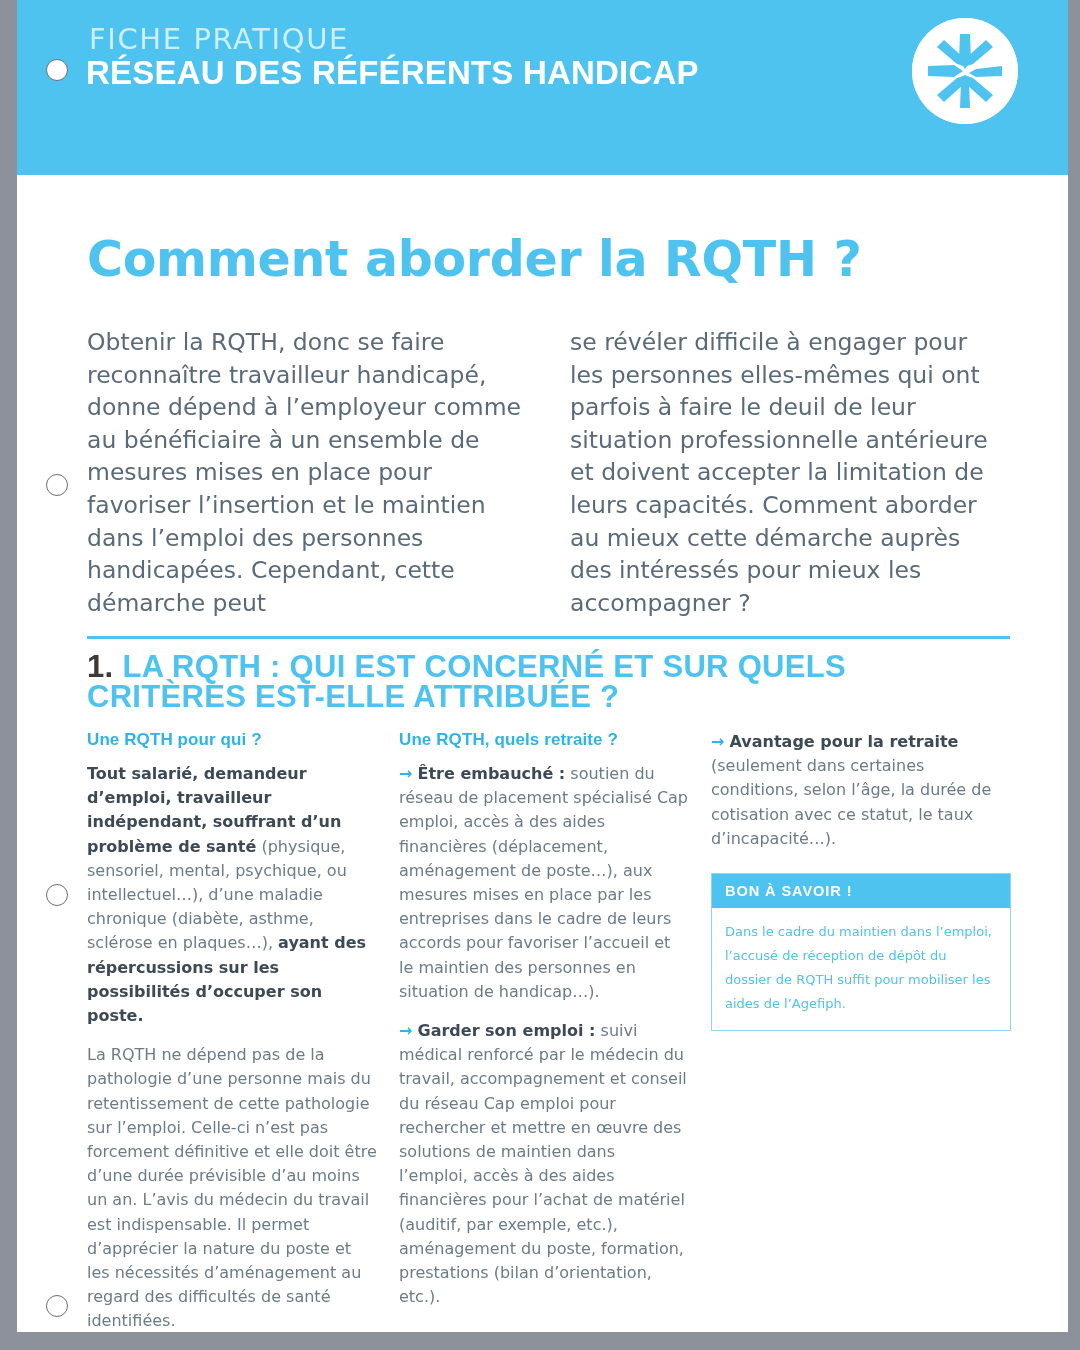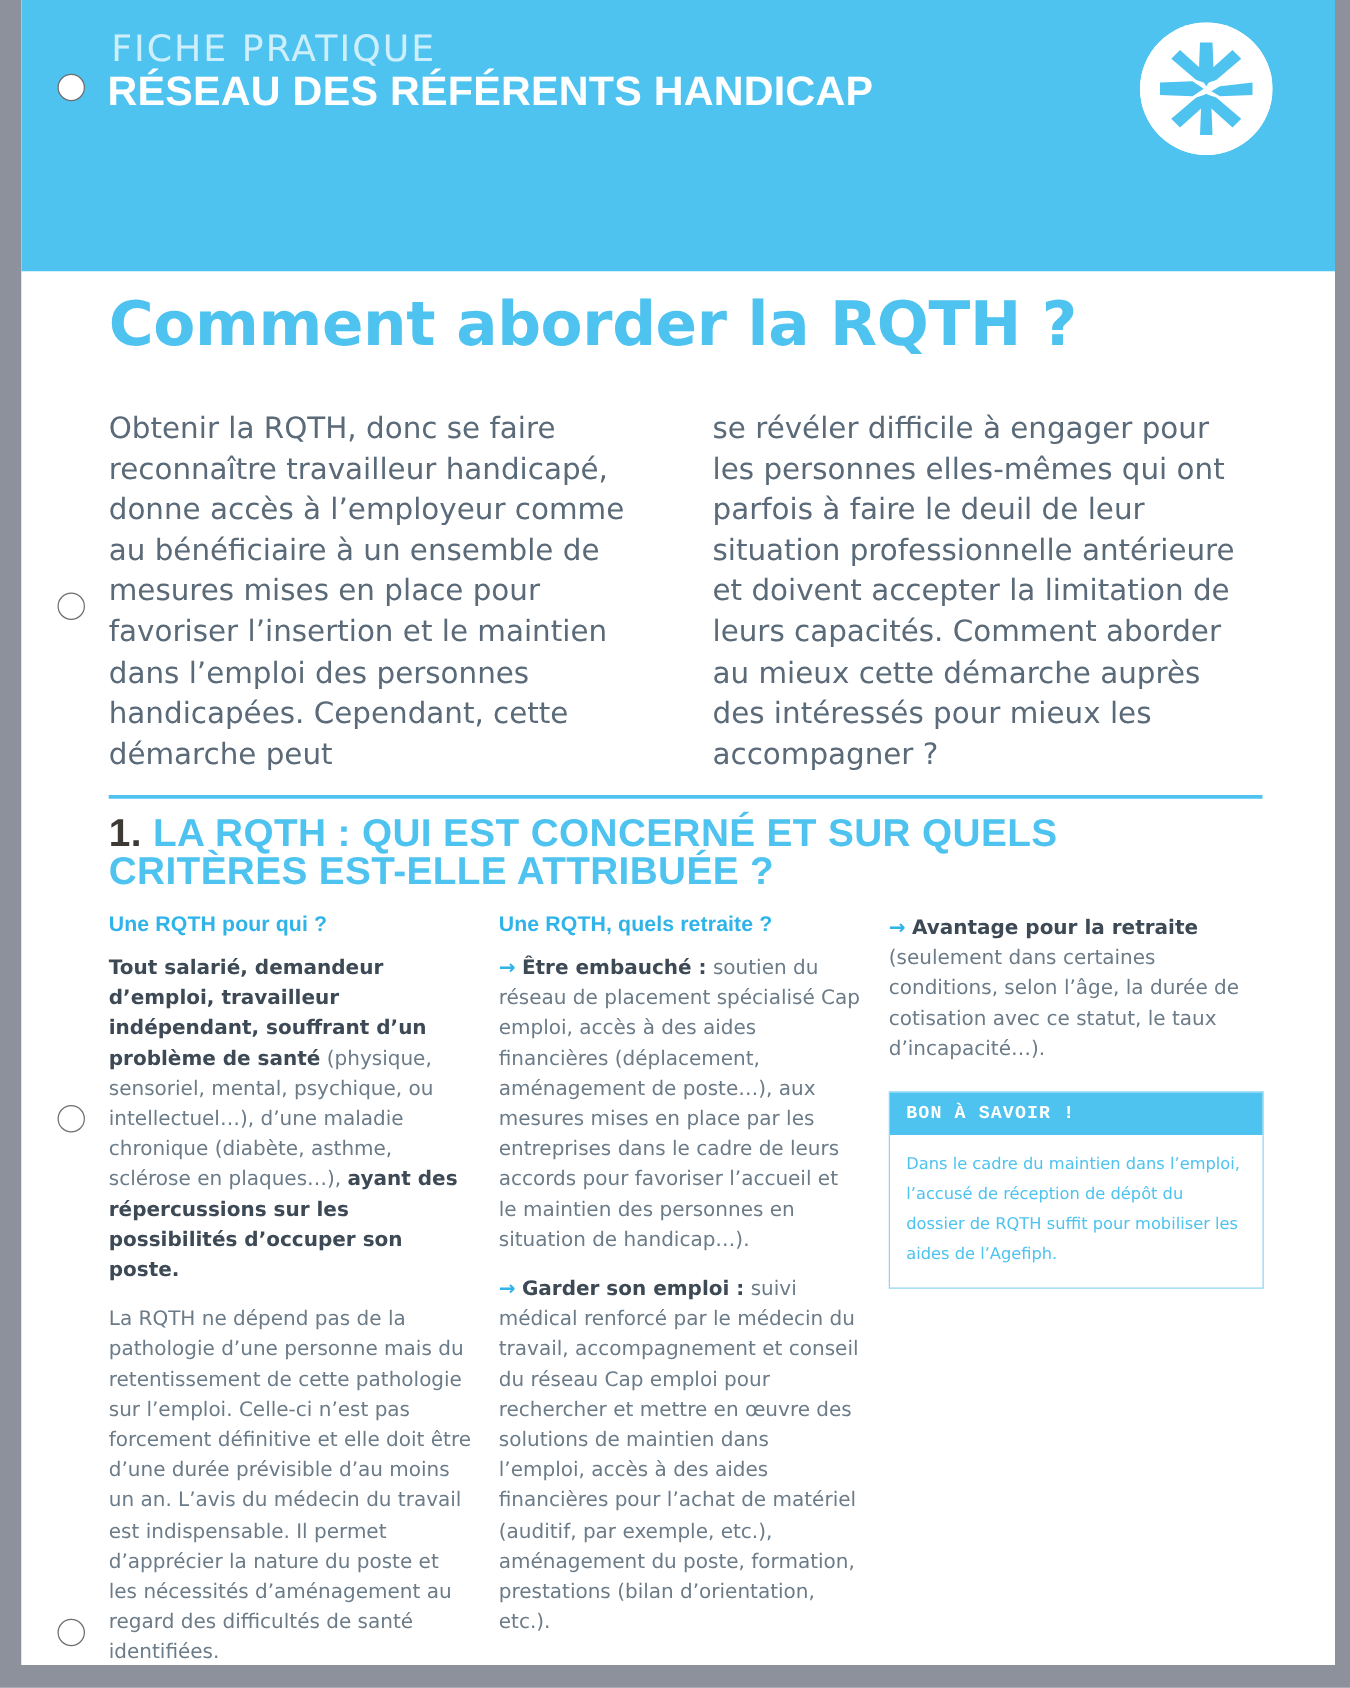--- a/index.html
+++ b/index.html
@@ -17,21 +17,21 @@
     left:17px; top:0px;
     width:1051px; height:1332px;
     background:#ffffff;
     overflow:hidden;
   }
 
   
   .header {
     position:absolute;
     left:0; top:0;
-    width:1051px; height:217px;
+    width:1051px; height:175px;
     background:#4ec3ef;
   }
   .header-kicker {
     position:absolute;
     left:72px; top:22px;
     font-size:29px;
     font-weight:400;
     letter-spacing:1.6px;
     color:rgba(255,255,255,0.72);
     font-family:"DejaVu Sans", sans-serif;
@@ -154,21 +154,20 @@
     border:1px solid #8fd6f2;
     background:#ffffff;
   }
   .tipbox-head {
     background:#4ec3ef;
     color:#ffffff;
     font-size:14.6px;
     font-weight:bold;
     letter-spacing:0.9px;
     padding:9px 15px 9px 13px;
-    font-family:Liberation Mono, monospace;
   }
   .tipbox-body {
     padding:12px 13px 14px 13px;
     font-size:13px;
     line-height:24px;
     color:#4ec3ef;
     font-family:"DejaVu Sans", sans-serif;
   }
 
   
@@ -200,21 +199,21 @@
   </div>
 
   <div class="hole h1"></div>
   <div class="hole h2"></div>
   <div class="hole h3"></div>
   <div class="hole h4"></div>
 
   <div class="doc-title">Comment aborder la RQTH ?</div>
 
   <div class="intro">
-    <div class="intro-col">Obtenir la RQTH, donc se faire reconnaître travailleur handicapé, donne accès à l’employeur comme au bénéficiaire à un ensemble de mesures mises en place pour favoriser l’insertion et le maintien dans l’emploi des personnes handicapées. Cependant, cette démarche peut</div>
+    <div class="intro-col">Obtenir la RQTH, donc se faire reconnaître travailleur handicapé, donne dépend à l’employeur comme au bénéficiaire à un ensemble de mesures mises en place pour favoriser l’insertion et le maintien dans l’emploi des personnes handicapées. Cependant, cette démarche peut</div>
     <div class="intro-col">se révéler difficile à engager pour les personnes elles-mêmes qui ont parfois à faire le deuil de leur situation professionnelle antérieure et doivent accepter la limitation de leurs capacités. Comment aborder au mieux cette démarche auprès des intéressés pour mieux les accompagner ?</div>
   </div>
 
   <div class="divider"></div>
 
   <div class="section-head">
     <span class="section-num">1.</span>
     <span>LA RQTH : QUI EST CONCERNÉ ET SUR QUELS CRITÈRES EST-ELLE ATTRIBUÉE ?</span>
   </div>
 

